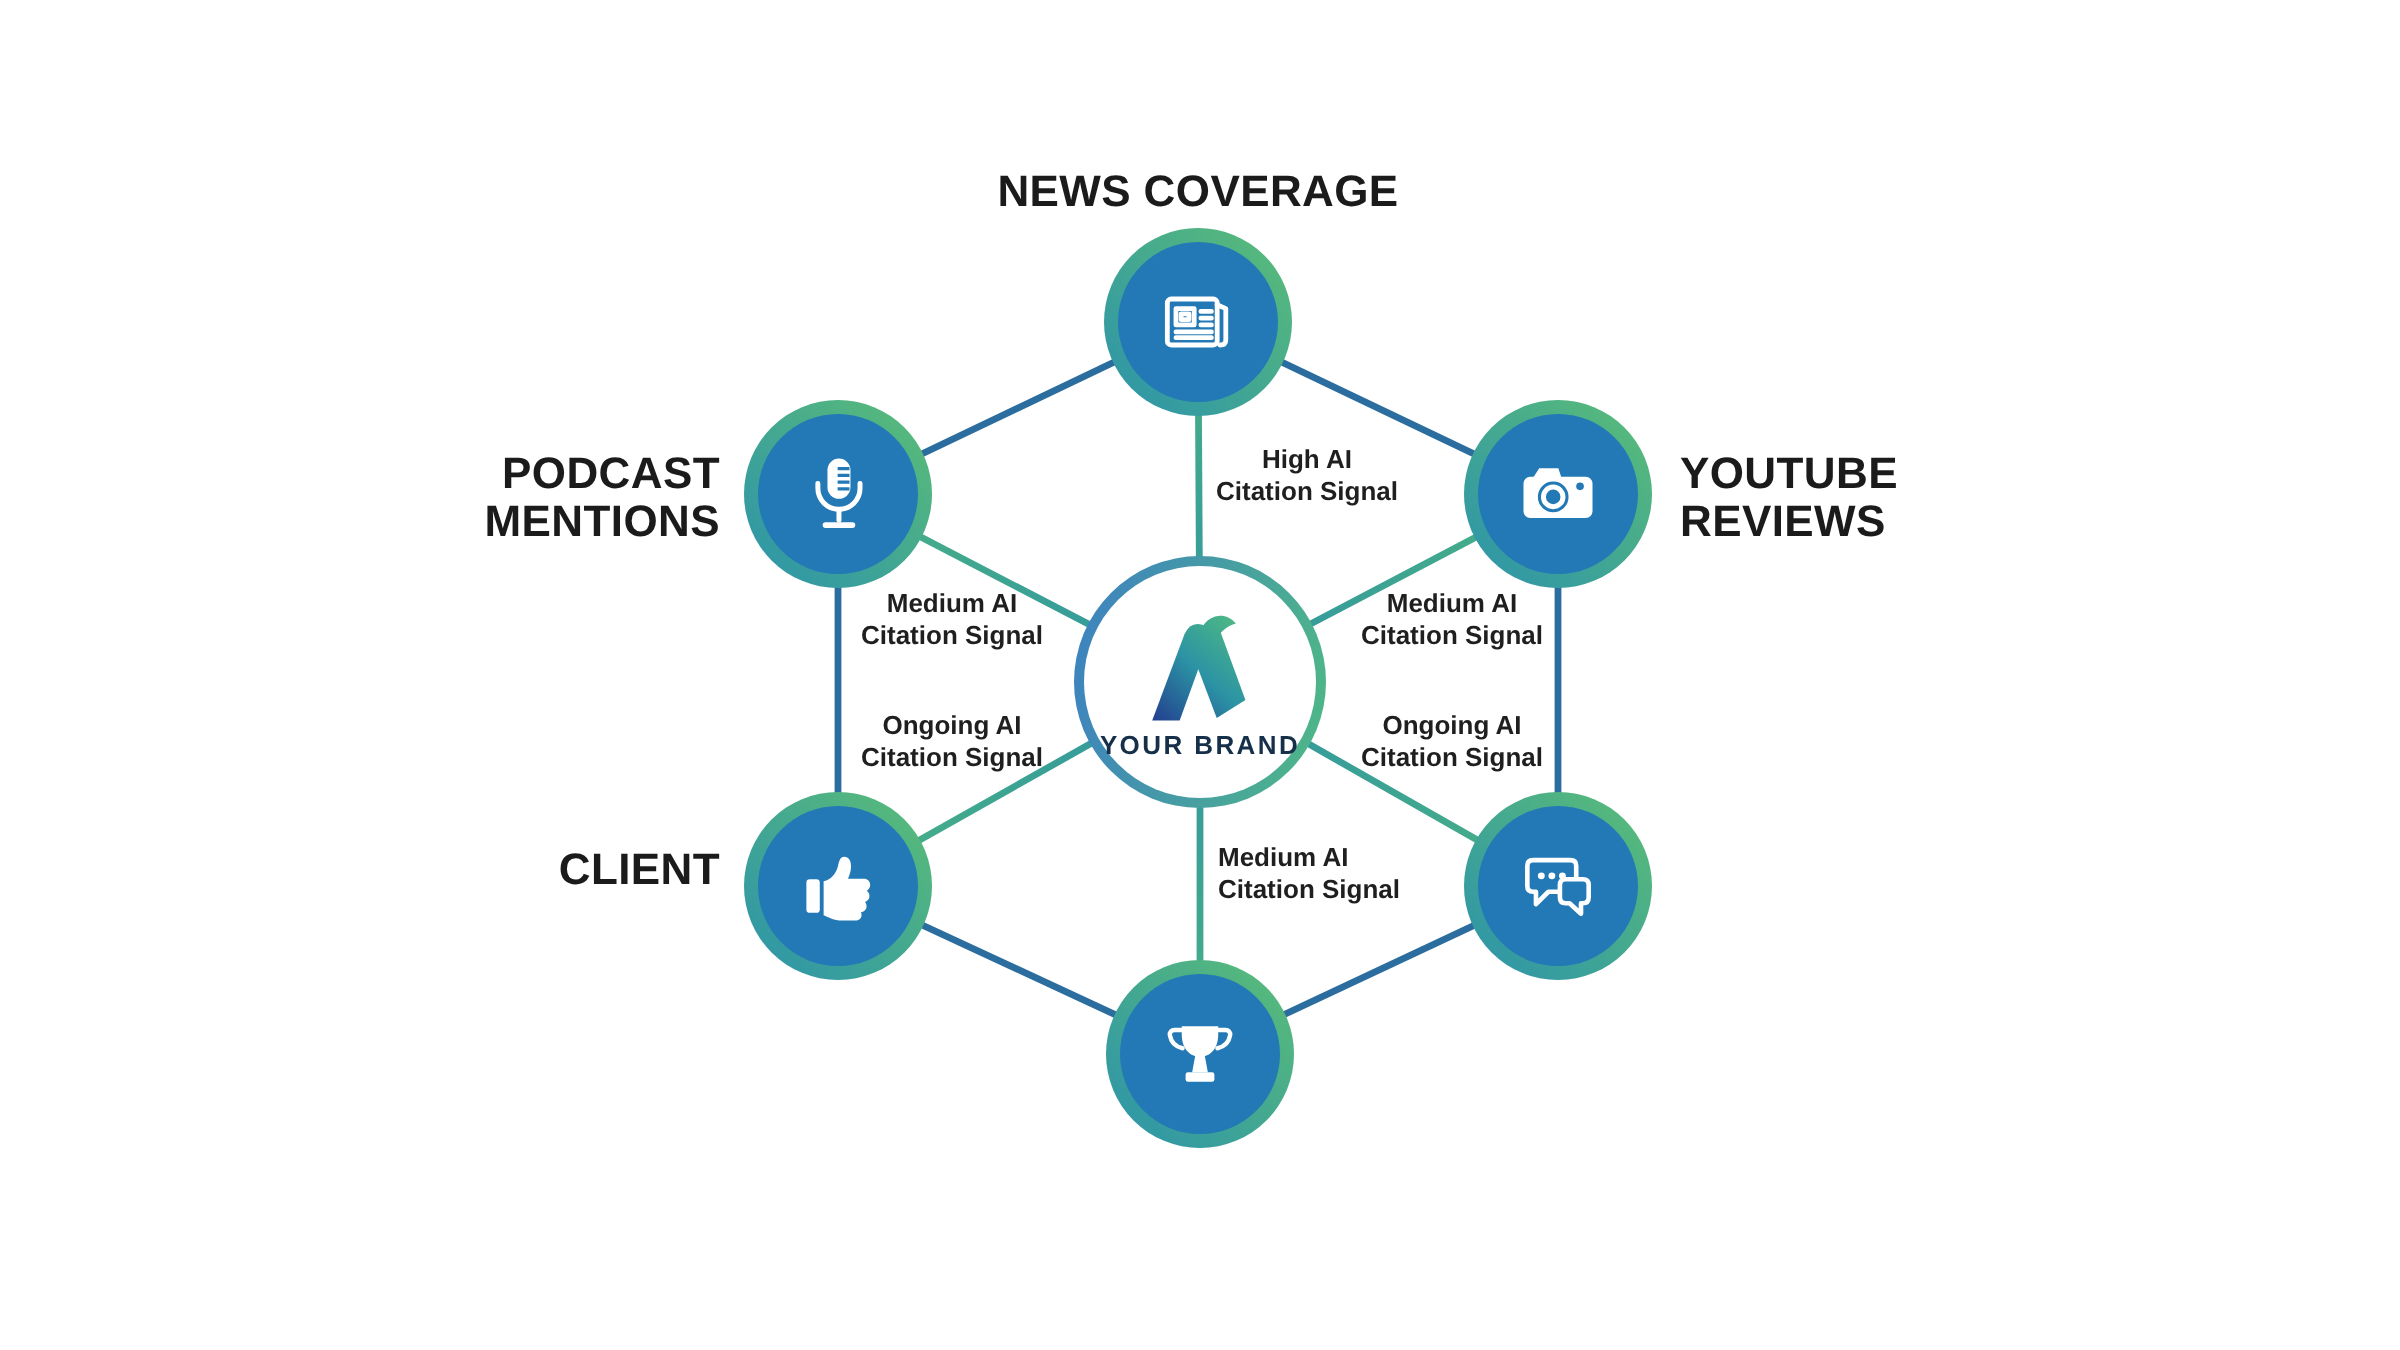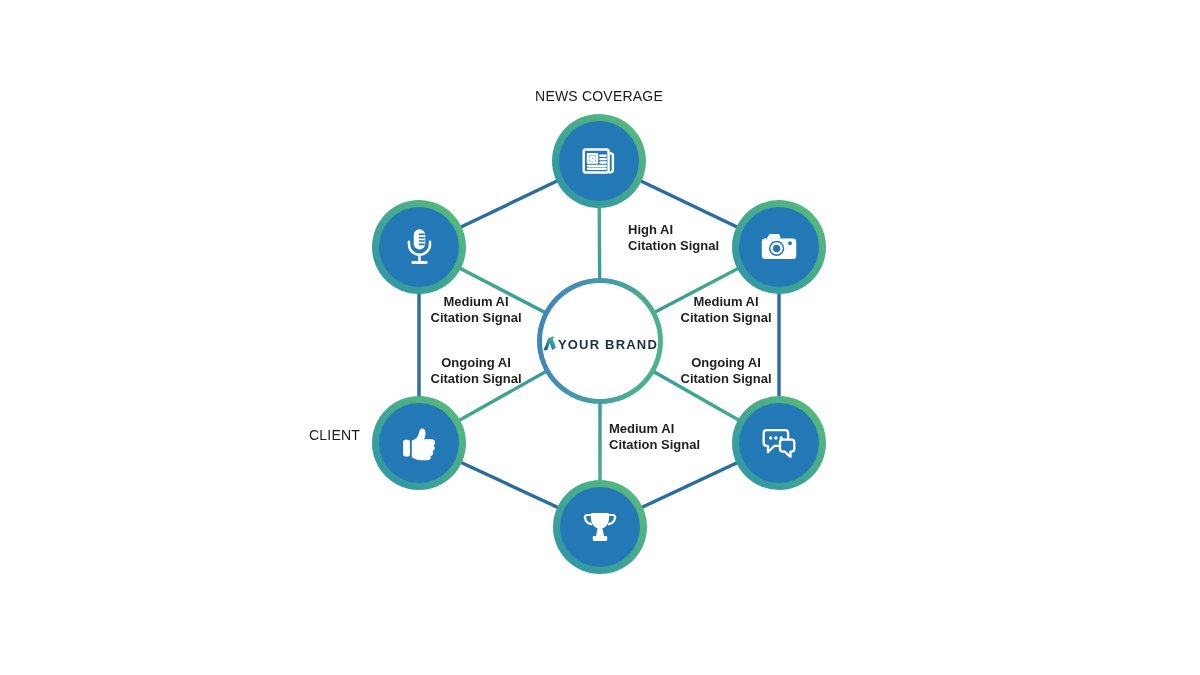--- a/index.html
+++ b/index.html
@@ -29,39 +29,39 @@
     background:linear-gradient(to bottom left,var(--ring-green),var(--ring-teal));
     display:flex;align-items:center;justify-content:center}
   .node-core{width:80px;height:80px;border-radius:50%;background:var(--node-fill);
     display:flex;align-items:center;justify-content:center}
   .icon{display:block}
 
   .hub{position:absolute;left:537px;top:278px;width:126px;height:126px;border-radius:50%;
     background:linear-gradient(100deg,var(--center-ring-blue),var(--center-ring-green));
     display:flex;align-items:center;justify-content:center}
   .hub-core{width:116px;height:116px;border-radius:50%;background:#fff;
-    display:flex;flex-direction:row;align-items:center;justify-content:center;padding-top:4px}
+    display:flex;flex-direction:column;align-items:center;justify-content:center;padding-top:4px}
   .logo{width:60px;height:55px}
   .hub-label{margin-top:3px;font-size:13px;font-weight:700;letter-spacing:1.2px;
     color:var(--brand-text);white-space:nowrap}
 
-  .title{position:absolute;font-weight:400;font-size:14px;line-height:24px;
+  .title{position:absolute;font-weight:700;font-size:22px;line-height:24px;
     letter-spacing:.2px;color:var(--title-text);white-space:nowrap}
   .title span{display:block}
   .t-news{left:599px;top:84px;transform:translateX(-50%);text-align:center}
   .t-podcast{right:840px;top:225px;text-align:right}
   .t-youtube{left:840px;top:225px;text-align:left}
   .t-client{right:840px;top:423px;text-align:left}
   .t-social{left:840px;top:423px;text-align:left}
   .t-awards{left:601px;top:583px;transform:translateX(-50%);text-align:center}
 
   .signal{position:absolute;font-weight:700;font-size:13px;line-height:15.5px;
     color:var(--signal-text);white-space:nowrap}
   .signal span{display:block}
-  .s-news{left:628px;top:222px;text-align:left}
+  .s-news{left:608px;top:222px;text-align:center}
   .s-podcast{left:476px;top:294px;transform:translateX(-50%);text-align:center}
   .s-client{left:476px;top:355px;transform:translateX(-50%);text-align:center}
   .s-youtube{left:726px;top:294px;transform:translateX(-50%);text-align:center}
   .s-social{left:726px;top:355px;transform:translateX(-50%);text-align:center}
   .s-awards{left:609px;top:421px;text-align:left}
 </style>
 </head>
 <body>
 
 <div class="stage">
@@ -217,20 +217,28 @@
           <path d="M52,11 C58,0 72,-2 80,8 C73,9.5 67,15 63,22 Z"></path>
         </g>
       </svg>
       <div class="hub-label">YOUR BRAND</div>
     </div>
   </div>
 
   <div class="title t-news">
     <span>NEWS COVERAGE</span>
   </div>
+  <div class="title t-podcast">
+    <span>PODCAST</span>
+    <span>MENTIONS</span>
+  </div>
+  <div class="title t-youtube">
+    <span>YOUTUBE</span>
+    <span>REVIEWS</span>
+  </div>
   <div class="title t-client">
     <span>CLIENT</span>
   </div>
 
   <div class="signal s-news">
     <span>High AI</span>
     <span>Citation Signal</span>
   </div>
   <div class="signal s-podcast">
     <span>Medium AI</span>

